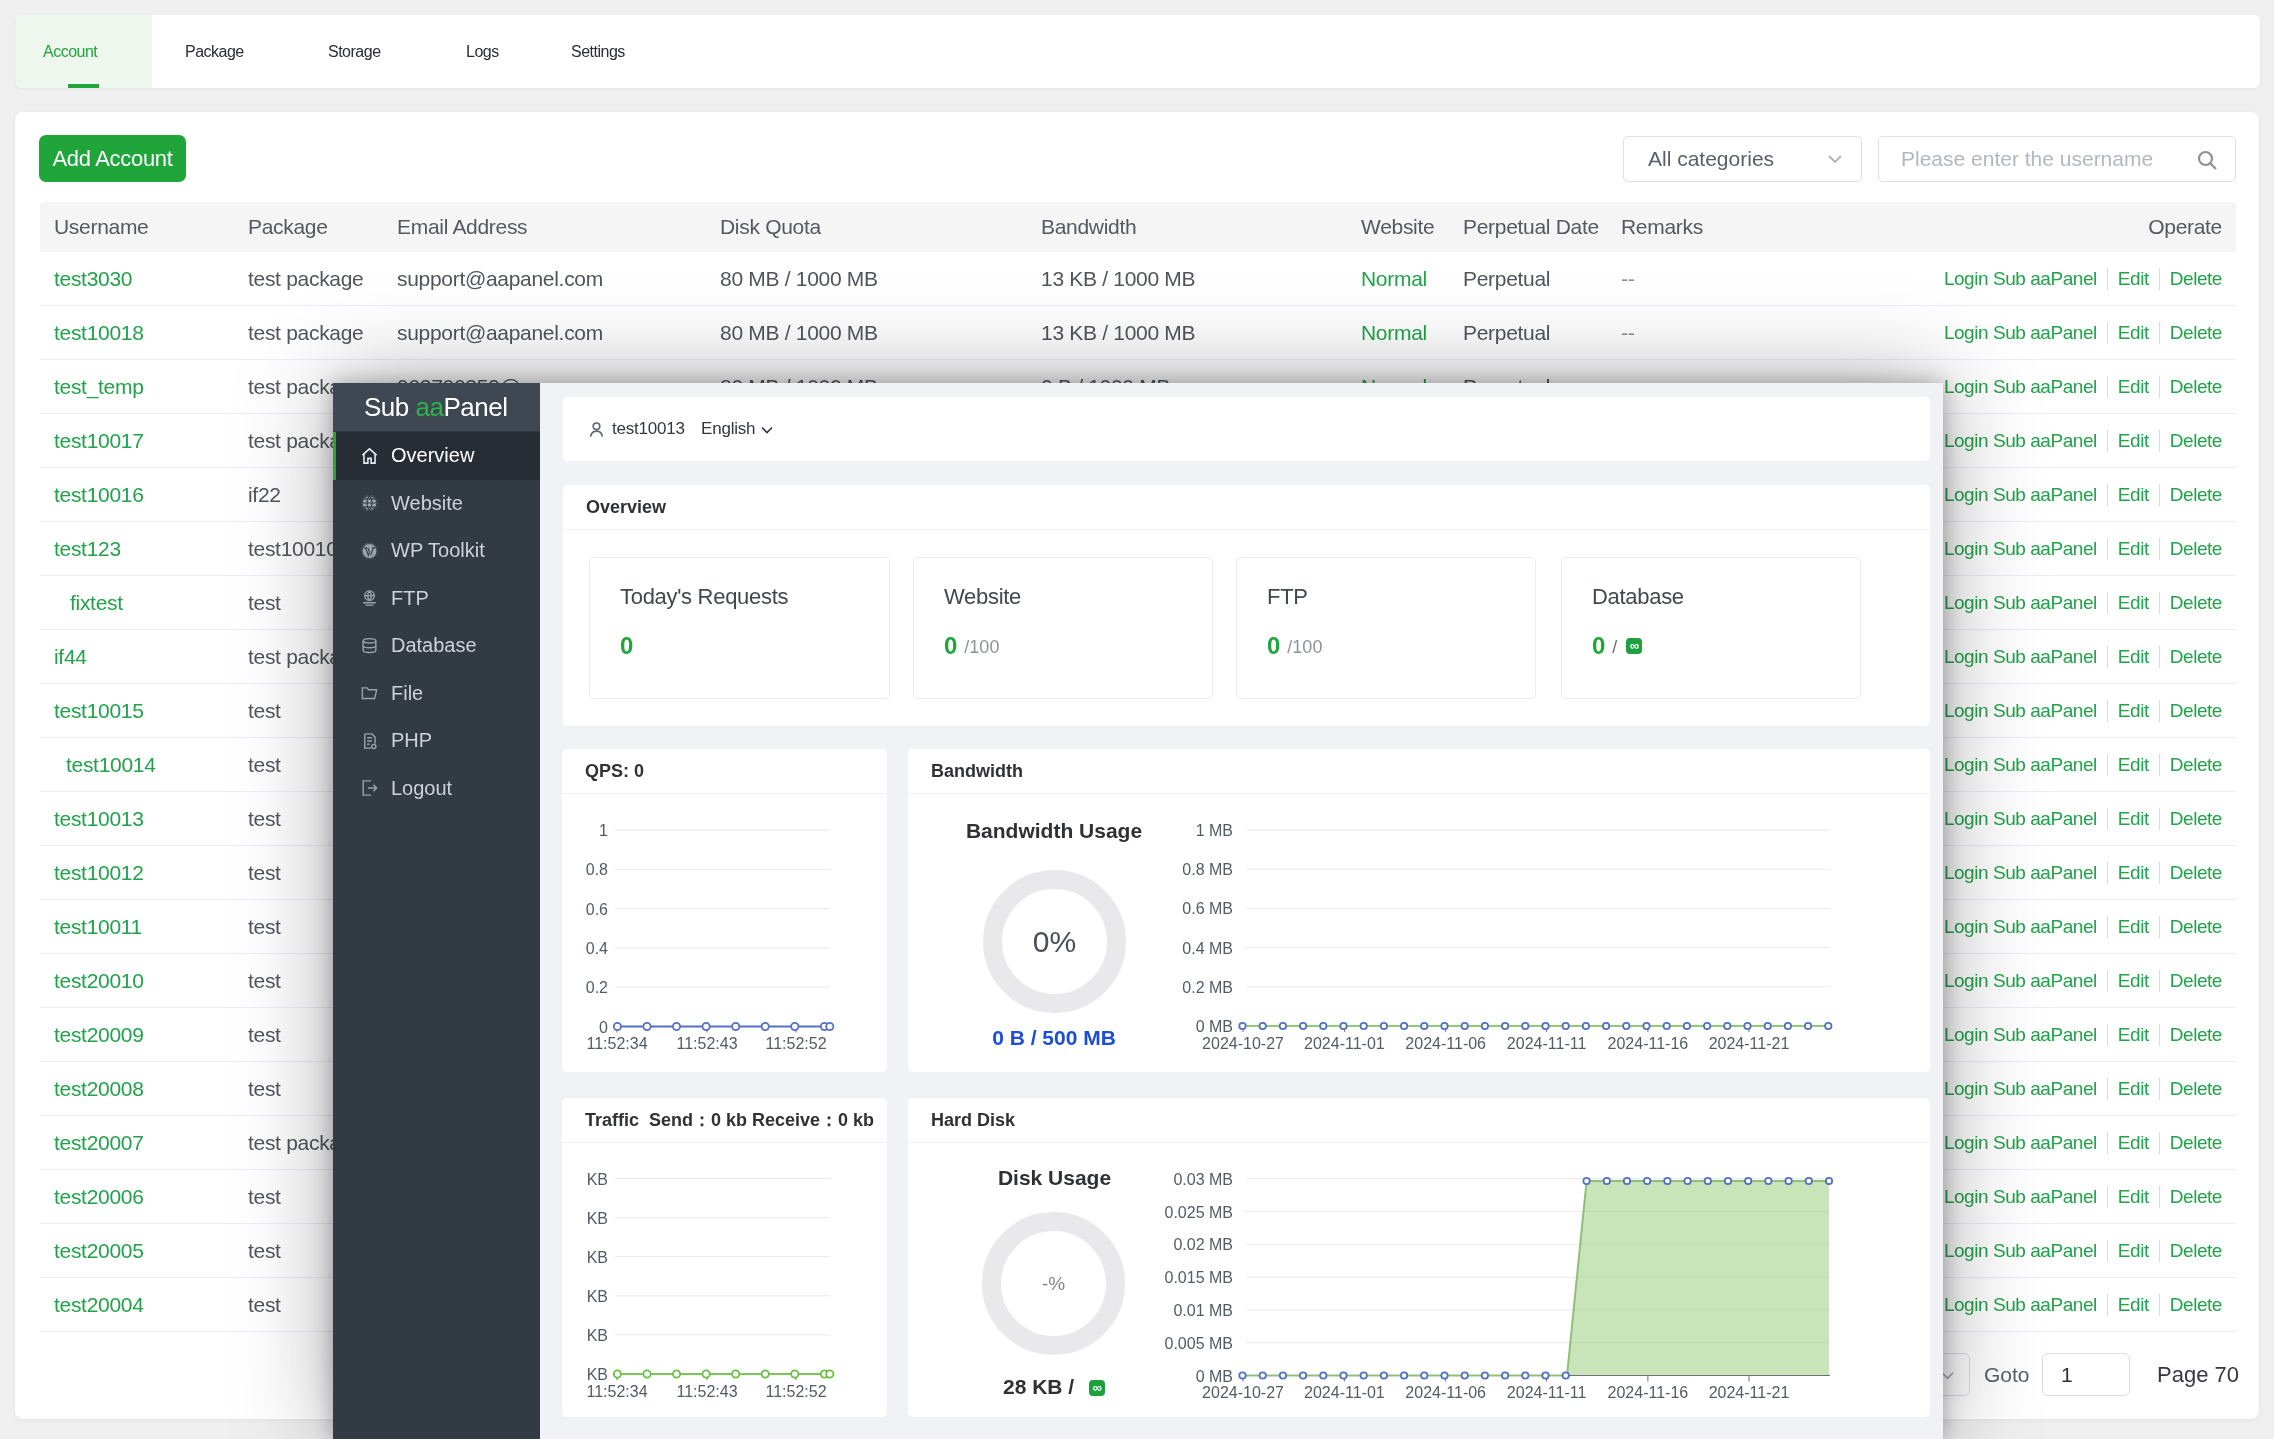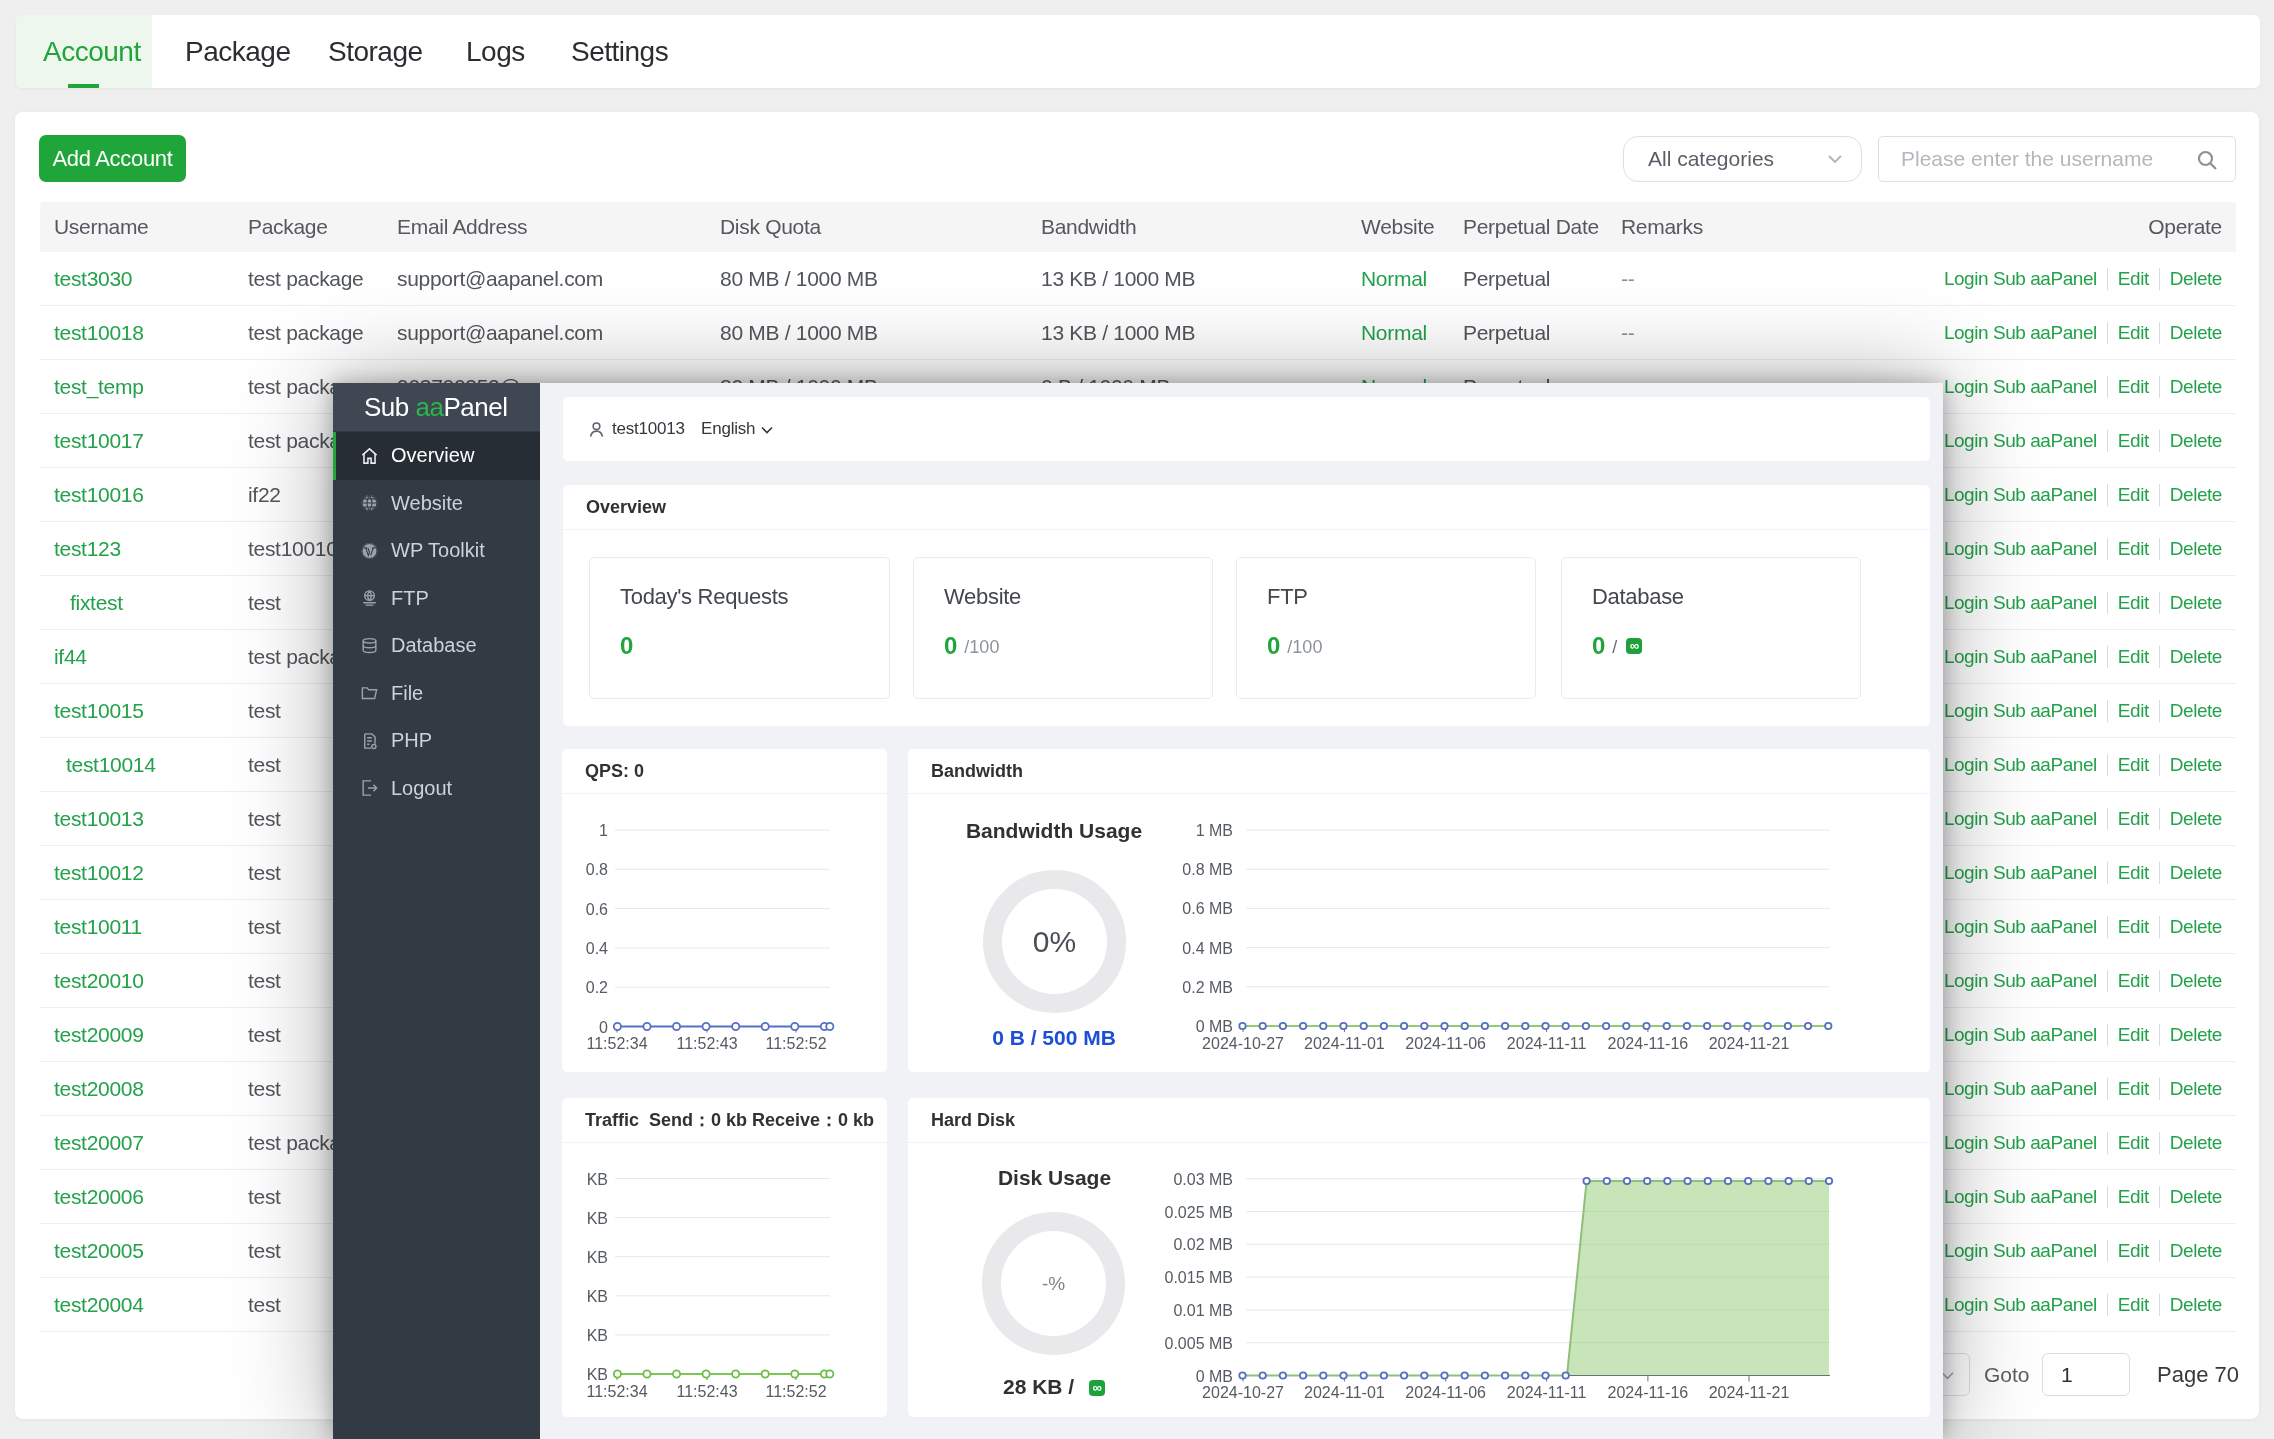--- a/index.html
+++ b/index.html
@@ -1,26 +1,26 @@
 <!DOCTYPE html>
 <html><head><meta charset="utf-8">
 <style>
   * { margin:0; padding:0; box-sizing:border-box; }
   html,body { width:2274px; height:1439px; background:#efefef; font-family:"Liberation Sans",sans-serif; overflow:hidden; position:relative; }
 
   
   .tabbar { position:absolute; left:16px; top:15px; width:2244px; height:73px; background:#fff; border-radius:6px; box-shadow:0 1px 3px rgba(0,0,0,.05); }
-  .tab { position:absolute; top:0; height:73px; line-height:73px; font-size:28px; color:#2b2d31; letter-spacing:-0.5px; }
+  .tab { position:absolute; top:0; height:73px; line-height:73px; font-size:16px; color:#2b2d31; letter-spacing:-0.5px; }
   .tab-active-bg { position:absolute; left:0; top:0; width:136px; height:73px; background:#eef7ee; border-radius:6px 0 0 6px; }
   .tab-underline { position:absolute; left:52px; top:69px; width:31px; height:4px; background:#20a53a; }
 
   
   .panel { position:absolute; left:15px; top:112px; width:2244px; height:1307px; background:#fff; border-radius:8px; box-shadow:0 1px 4px rgba(0,0,0,.05); }
   .addbtn { position:absolute; left:39px; top:135px; width:147px; height:47px; background:#20a53a; border-radius:7px; color:#fff; font-size:22px; text-align:center; line-height:47px; letter-spacing:-0.3px; }
-  .selbox { position:absolute; left:1623px; top:136px; width:239px; height:46px; border:1px solid #dcdfe6; border-radius:15px; background:#fff; }
+  .selbox { position:absolute; left:1623px; top:136px; width:239px; height:46px; border:1px solid #dcdfe6; border-radius:5px; background:#fff; }
   .selbox span { position:absolute; left:24px; top:0; line-height:44px; font-size:21px; color:#5a5e66; }
   .searchbox { position:absolute; left:1878px; top:136px; width:358px; height:46px; border:1px solid #dcdfe6; border-radius:5px; background:#fff; }
   .searchbox span { position:absolute; left:22px; top:0; line-height:44px; font-size:21px; color:#b4b7bd; }
 
   
   .thead { position:absolute; left:40px; top:202px; width:2196px; height:50px; background:#f5f5f6; border-radius:4px 4px 0 0; }
   .thead span { position:absolute; top:0; line-height:50px; font-size:21px; color:#55585f; letter-spacing:-0.3px; }
   .trow { position:absolute; left:40px; width:2196px; height:54px; border-bottom:1px solid #ebeef5; background:#fff; }
   .trow .c { position:absolute; top:0; line-height:53px; font-size:21px; color:#51555c; white-space:nowrap; letter-spacing:-0.3px; }
   .td-green { color:#23a14b !important; }

